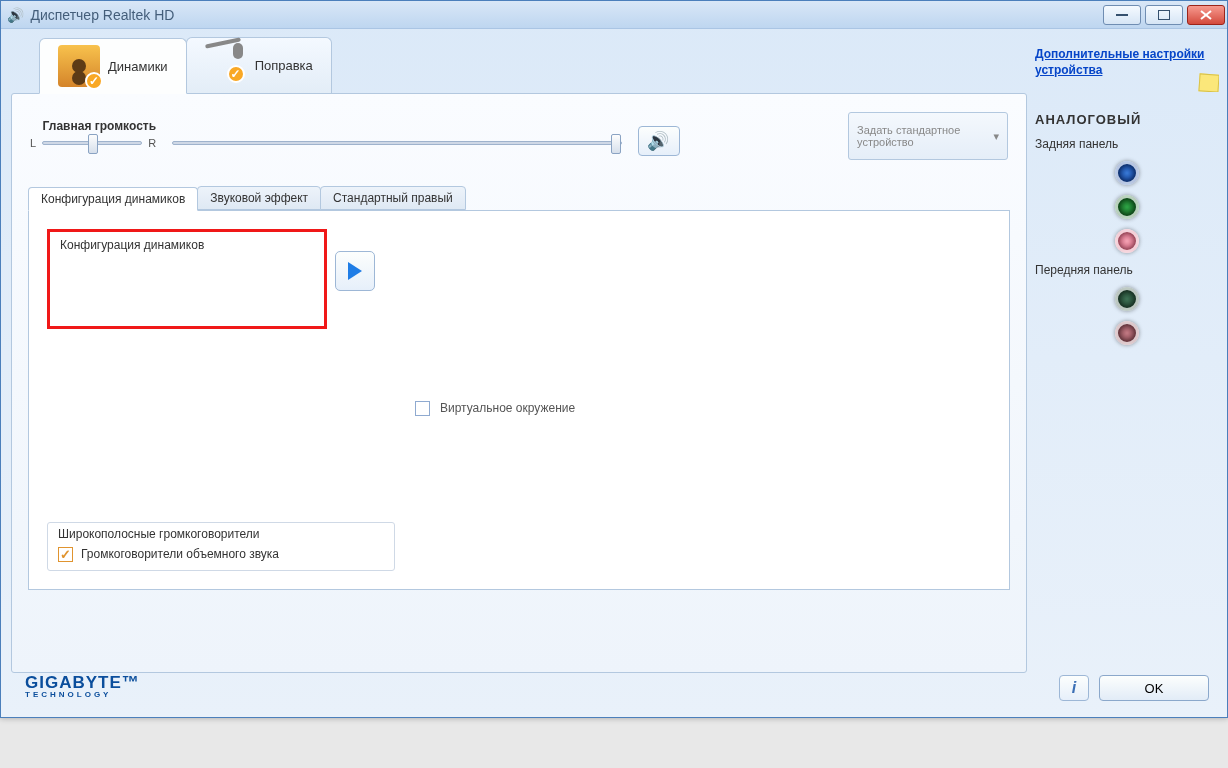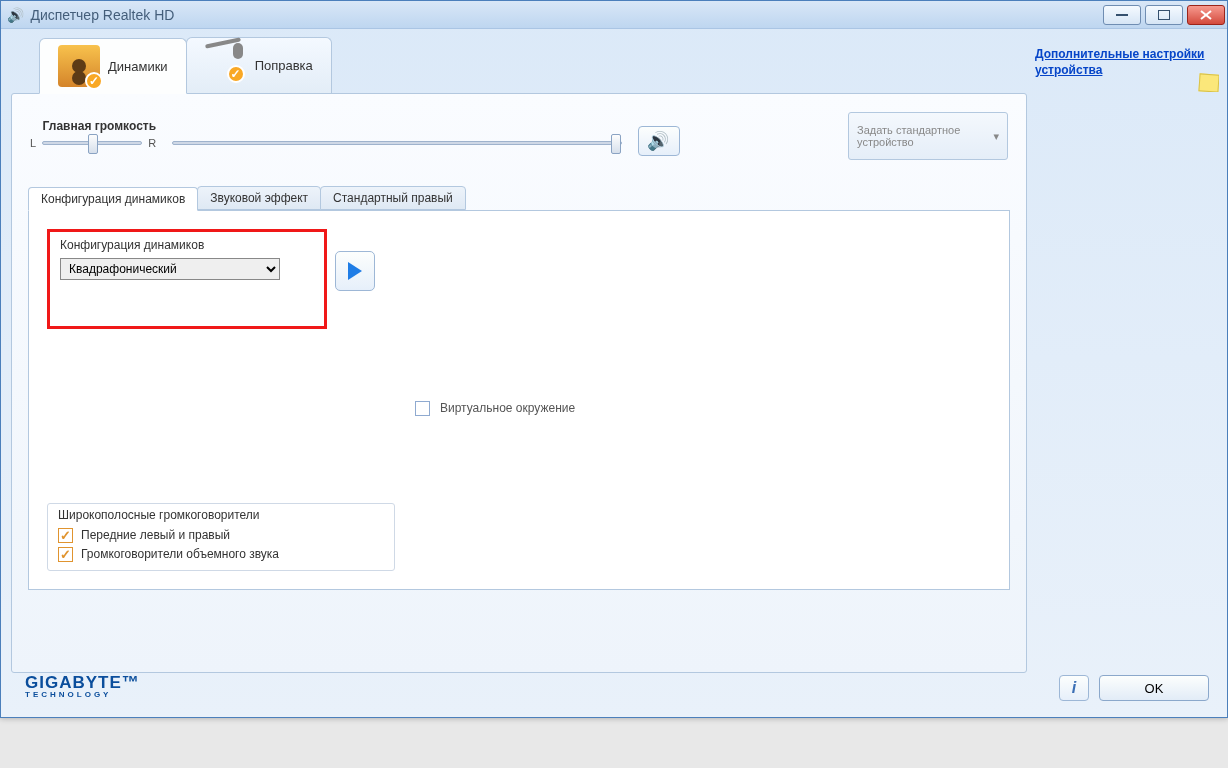--- a/index.html
+++ b/index.html
@@ -254,35 +254,28 @@
           <div class="sub-tab active">Конфигурация динамиков</div>
           <div class="sub-tab">Звуковой эффект</div>
           <div class="sub-tab">Стандартный правый</div>
         </div>
 
         <div class="sub-content">
           <div class="left-col">
             <div style="display:flex;align-items:flex-start;">
               <div class="config-block">
                 <div class="config-label">Конфигурация динамиков</div>
-                <select class="config-select">
-                  <option>Квадрафонический</option>
-                </select>
               </div>
               <div class="play-btn" style="margin-top:22px;">
                 <div class="play-triangle"></div>
               </div>
             </div>
 
             <div class="broadband-box">
               <div class="bb-title">Широкополосные громкоговорители</div>
-              <div class="check-row">
-                <span class="chk checked"></span>
-                <span>Передние левый и правый</span>
-              </div>
               <div class="check-row">
                 <span class="chk checked"></span>
                 <span>Громкоговорители объемного звука</span>
               </div>
             </div>
           </div>
 
           <div class="scene">
             <div class="scene-surface">
               <div class="floor"></div>
@@ -306,20 +299,30 @@
         </div>
 
       </div>
     </div>
 
     <div class="right-pane">
       <div style="overflow:hidden;margin-top:8px;">
         <a class="adv-link">Дополнительные настройки устройства</a>
         <span class="sticky-note"></span>
       </div>
+      <div class="side-section">
+        <div class="side-title">АНАЛОГОВЫЙ</div>
+        <div class="side-sub">Задняя панель</div>
+        <span class="jack blue"></span>
+        <span class="jack green"></span>
+        <span class="jack pink"></span>
+        <div class="side-sub">Передняя панель</div>
+        <span class="jack dgreen"></span>
+        <span class="jack dpink"></span>
+      </div>
     </div>
   </div>
 
   <div class="footer">
     <span>GIGABYTE</span>™
     <small>TECHNOLOGY</small>
   </div>
 
   <div class="bottom-right">
     <div class="info-btn">

